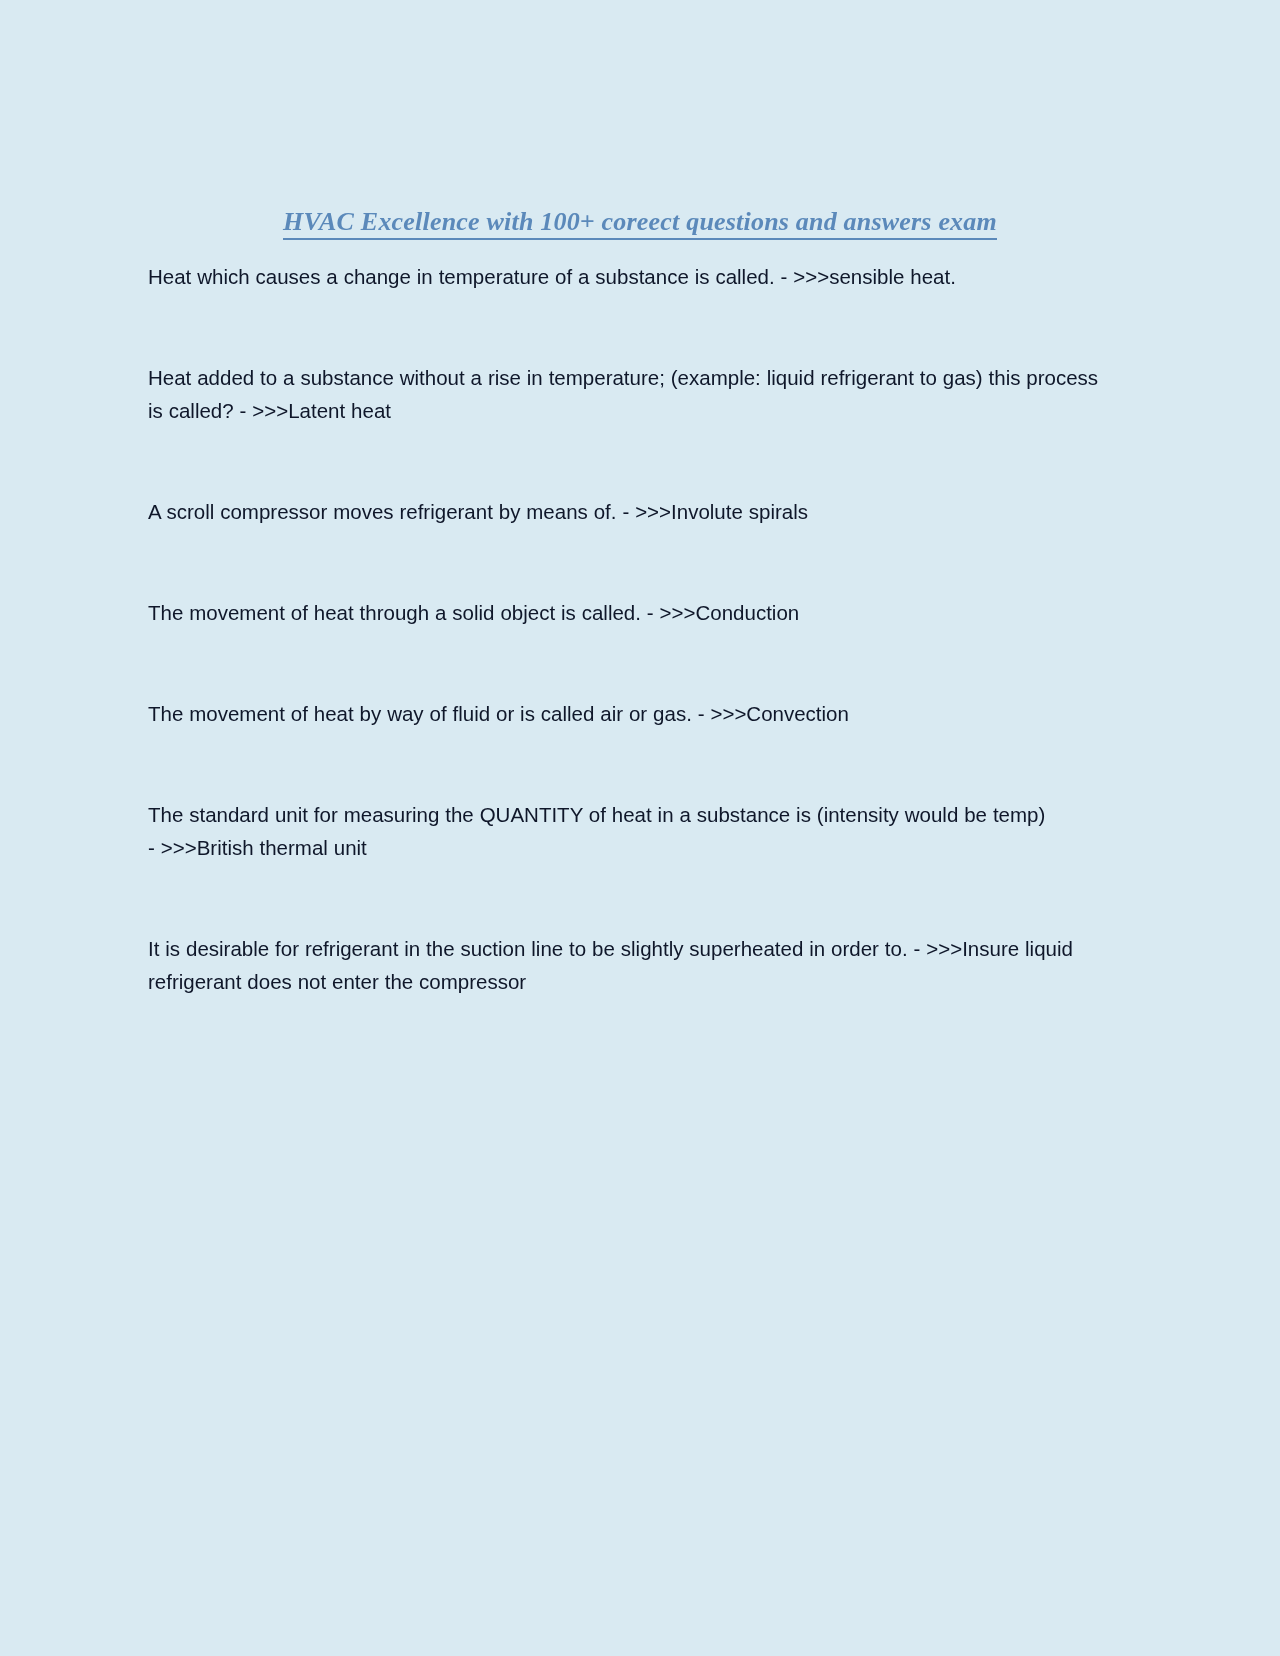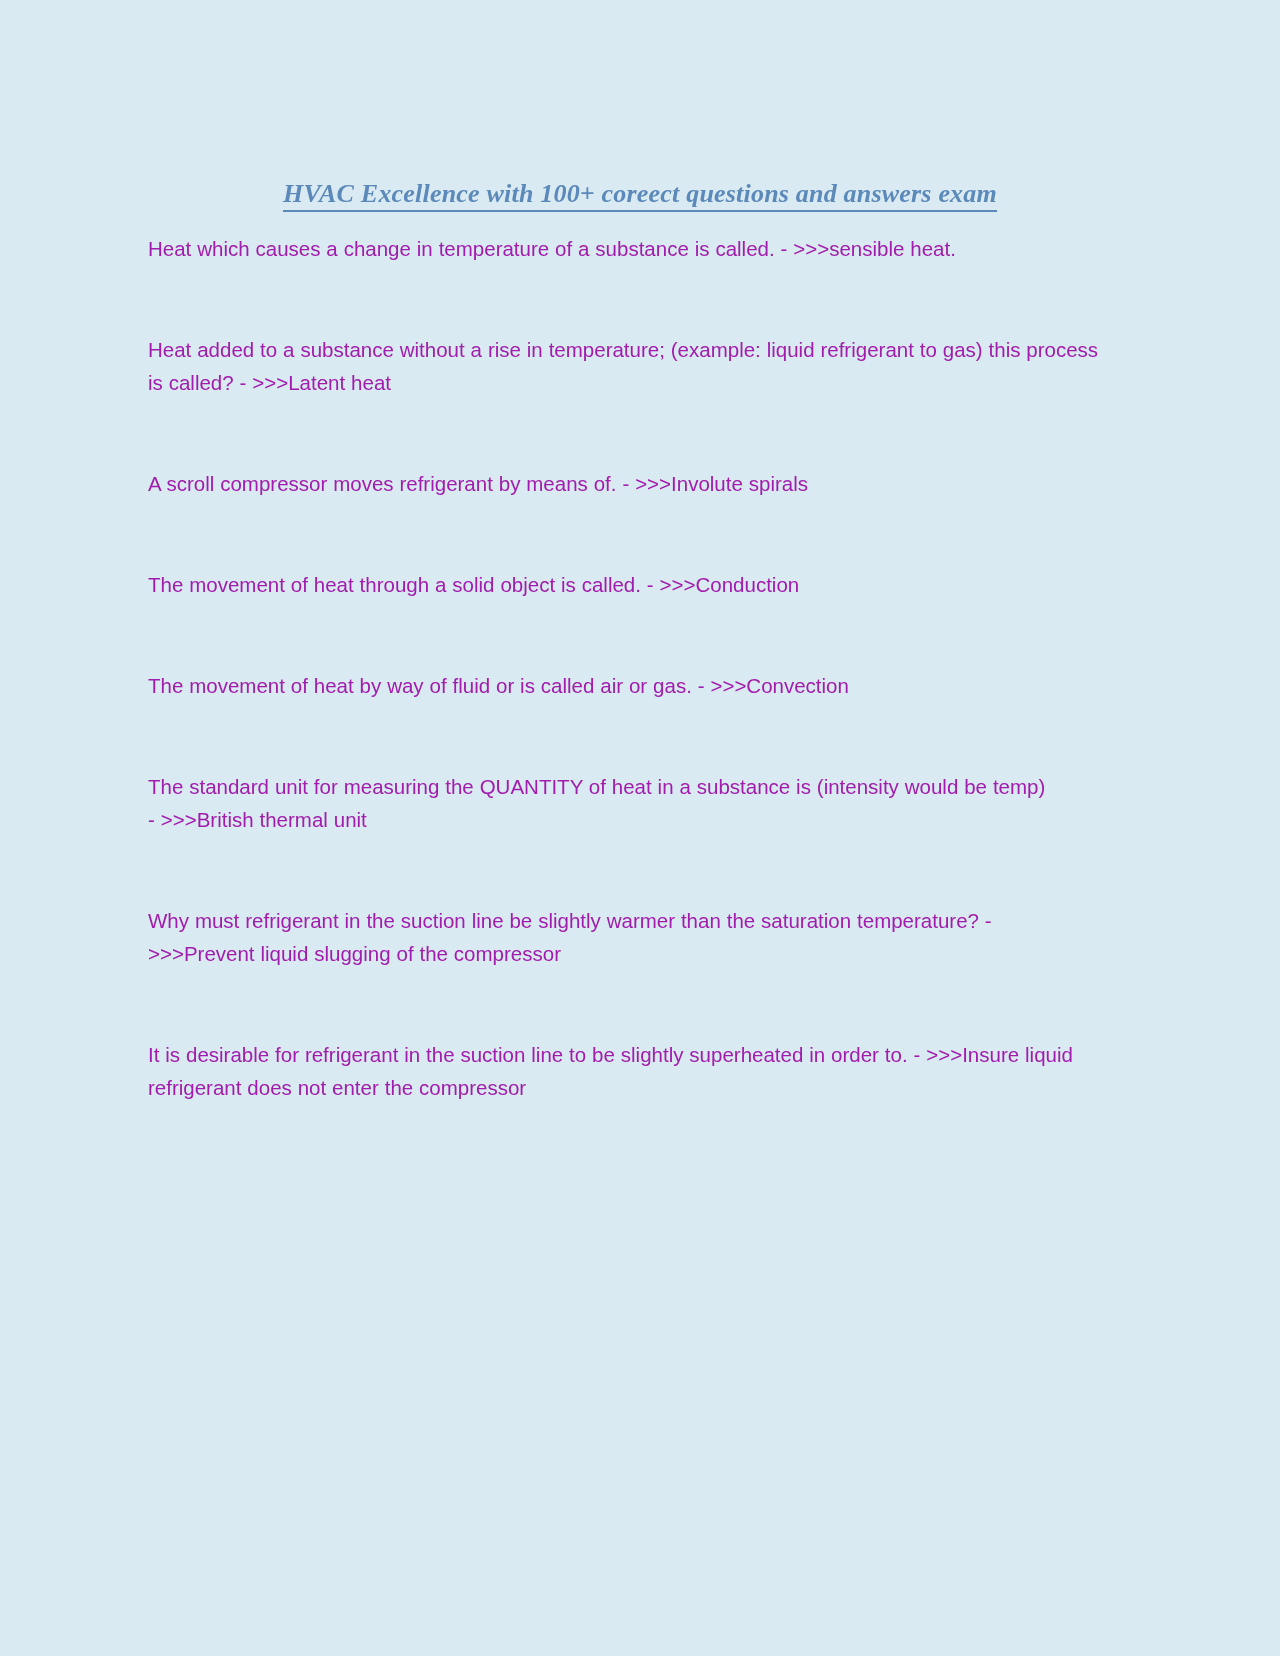--- a/index.html
+++ b/index.html
@@ -12,20 +12,21 @@
     background: #d9eaf2;
     font-family: "Liberation Sans", sans-serif;
     overflow: hidden;
   }
   .page {
     position: relative;
     width: 1280px;
     height: 1229px;
     background: #d9eaf2;
     box-sizing: border-box;
+    margin-top: 28px;
   }
   .doc-title {
     position: absolute;
     top: 162px;
     left: 0;
     width: 1280px;
     text-align: center;
     font-family: "Liberation Serif", serif;
     font-weight: bold;
     font-style: italic;
@@ -39,21 +40,21 @@
   }
   .body-block {
     position: absolute;
     top: 232px;
     left: 148px;
     width: 952px;
   }
   .qa-item {
     font-size: 20.5px;
     line-height: 33px;
-    color: #a21caf;
+    color: #0f172a;
     margin: 0 0 68px 0;
     text-align: left;
     word-spacing: 0.2px;
   }
   .qa-item:last-child {
     margin-bottom: 0;
   }
   .qa-narrow { width: 900px; }
 </style>
 </head>
@@ -63,17 +64,16 @@
 
   <h1 class="doc-title"><span>HVAC Excellence with 100+ coreect questions and answers exam</span></h1>
 
   <div class="body-block">
     <p class="qa-item">Heat which causes a change in temperature of a substance is called. - &gt;&gt;&gt;sensible heat.</p>
     <p class="qa-item">Heat added to a substance without a rise in temperature; (example: liquid refrigerant to gas) this process is called? - &gt;&gt;&gt;Latent heat</p>
     <p class="qa-item">A scroll compressor moves refrigerant by means of. - &gt;&gt;&gt;Involute spirals</p>
     <p class="qa-item">The movement of heat through a solid object is called. - &gt;&gt;&gt;Conduction</p>
     <p class="qa-item">The movement of heat by way of fluid or is called air or gas. - &gt;&gt;&gt;Convection</p>
     <p class="qa-item qa-narrow">The standard unit for measuring the QUANTITY of heat in a substance is (intensity would be temp) - &gt;&gt;&gt;British thermal unit</p>
-    <p class="qa-item qa-narrow">Why must refrigerant in the suction line be slightly warmer than the saturation temperature? - &gt;&gt;&gt;Prevent liquid slugging of the compressor</p>
     <p class="qa-item">It is desirable for refrigerant in the suction line to be slightly superheated in order to. - &gt;&gt;&gt;Insure liquid refrigerant does not enter the compressor</p>
   </div>
 
 </div>
 
 </body></html>

